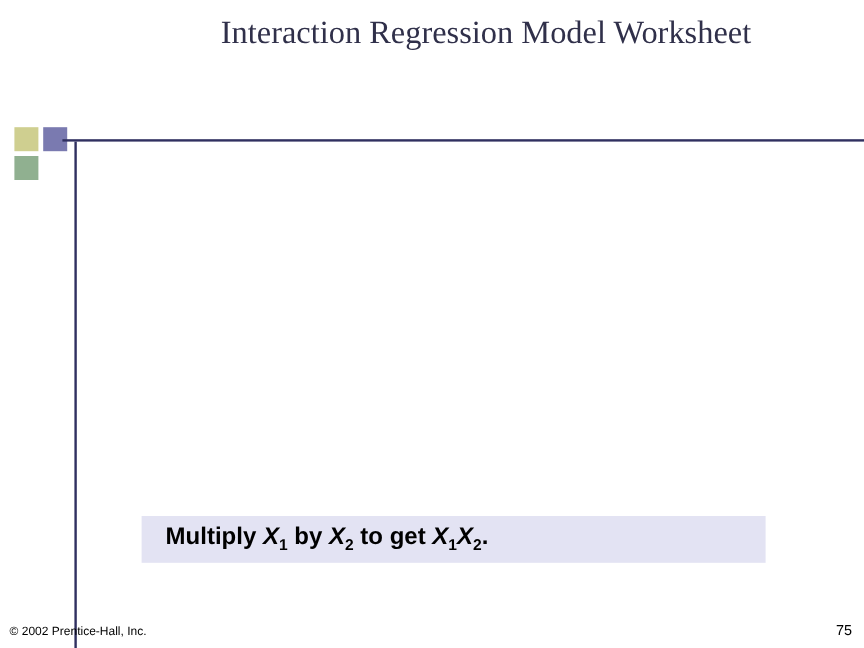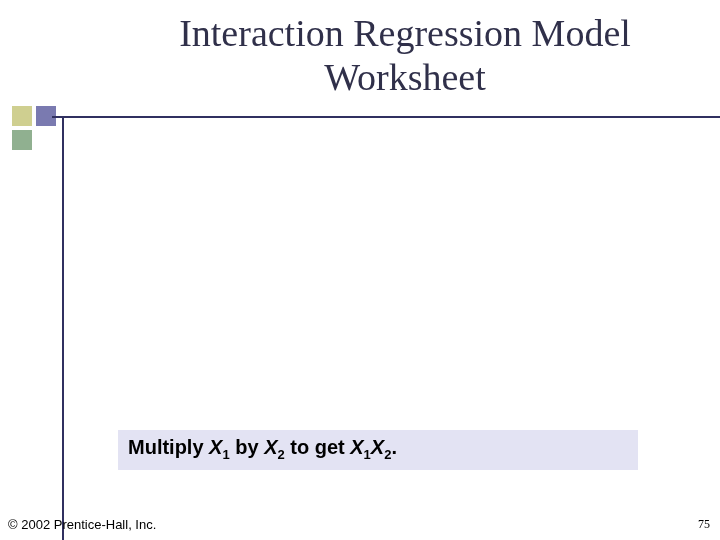--- a/index.html
+++ b/index.html
@@ -10,21 +10,21 @@
     position: relative;
   }
   .title-area {
     position: absolute;
     top: 12px;
     left: 110px;
     right: 20px;
     text-align: center;
   }
   .title-text {
-    font-size: 38px;
+    font-size: 27px;
     color: #30304a;
     line-height: 1.15;
     font-weight: normal;
   }
   .squares {
     position: absolute;
     top: 106px;
     left: 12px;
     width: 70px;
     height: 48px;
@@ -52,44 +52,44 @@
     left: 62px;
     width: 2px;
     height: 422px;
   }
   .callout {
     position: absolute;
     left: 118px;
     top: 430px;
     width: 520px;
     background: #e3e3f3;
-    padding: 4px 8px 6px 10px;
+    padding: 4px 8px 6px 20px;
   }
   .callout-text {
     font-family: Arial, Helvetica, sans-serif;
     font-size: 20px;
     font-weight: bold;
     color: #000;
     line-height: 1.3;
   }
   .callout-text i { font-style: italic; font-weight: bold; }
   .callout-text sub { font-size: 13px; vertical-align: sub; font-weight: bold; }
   .footer-left {
     position: absolute;
     left: 8px;
     bottom: 8px;
     font-family: Verdana, Arial, sans-serif;
-    font-size: 13px;
+    font-size: 10px;
     color: #000;
   }
   .footer-right {
     position: absolute;
     right: 10px;
     bottom: 8px;
-    font-family: Liberation Serif, serif;
+    font-family: Liberation Sans, sans-serif;
     font-size: 12px;
     color: #000;
   }
 </style>
 </head>
 <body>
 
 <div class="title-area">
   <div class="title-text">Interaction Regression Model Worksheet</div>
 </div>

